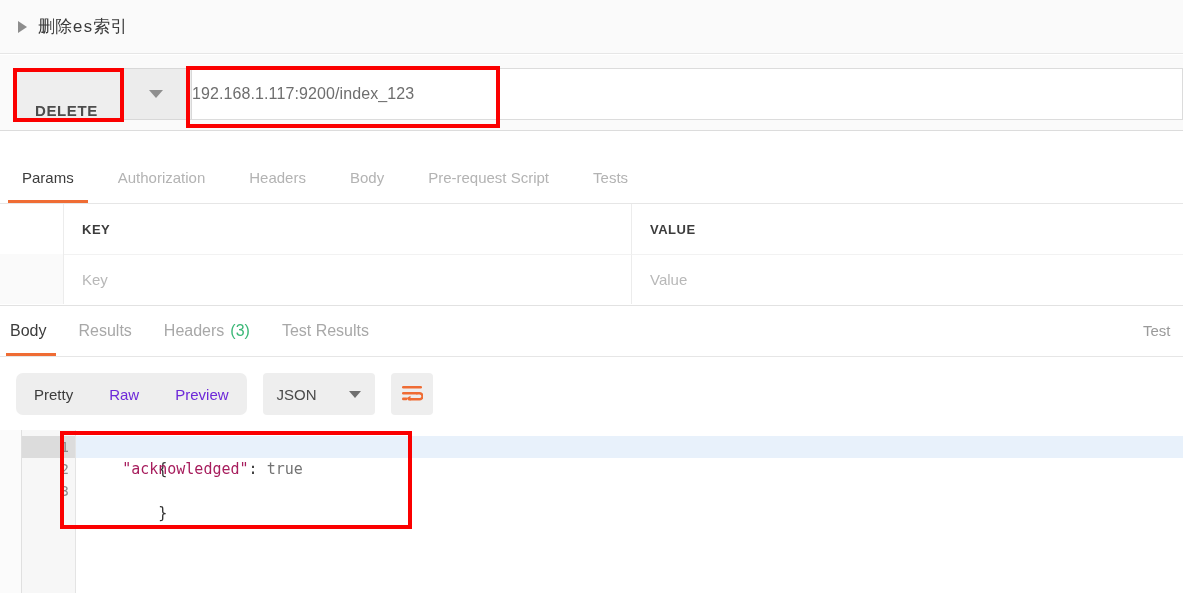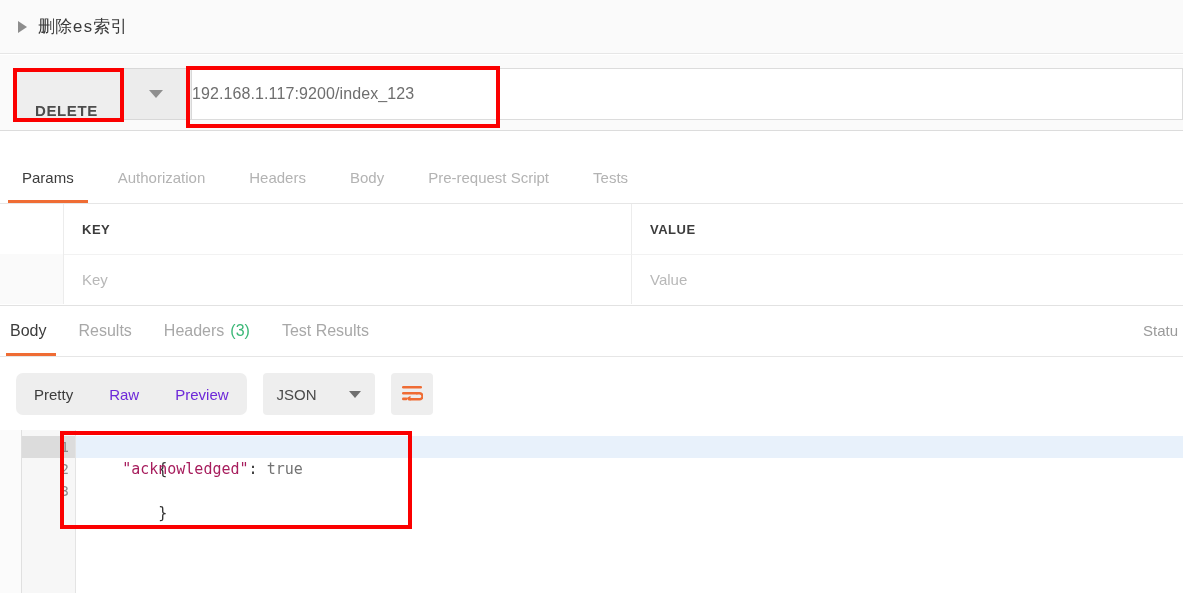--- a/index.html
+++ b/index.html
@@ -272,21 +272,21 @@
       <span>Results</span>
     </div>
     <div class="stab">
       <span>Headers</span>
       <span class="hdr-count">(3)</span>
     </div>
     <div class="stab">
       <span>Test Results</span>
     </div>
   </div>
-  <div class="status-right">Statu</div>
+  <div class="status-right">Test</div>
 
   <div class="body-toolbar">
     <div class="seg-group">
       <div class="seg active">
         <span>Pretty</span>
       </div>
       <div class="seg">
         <span>Raw</span>
       </div>
       <div class="seg">

